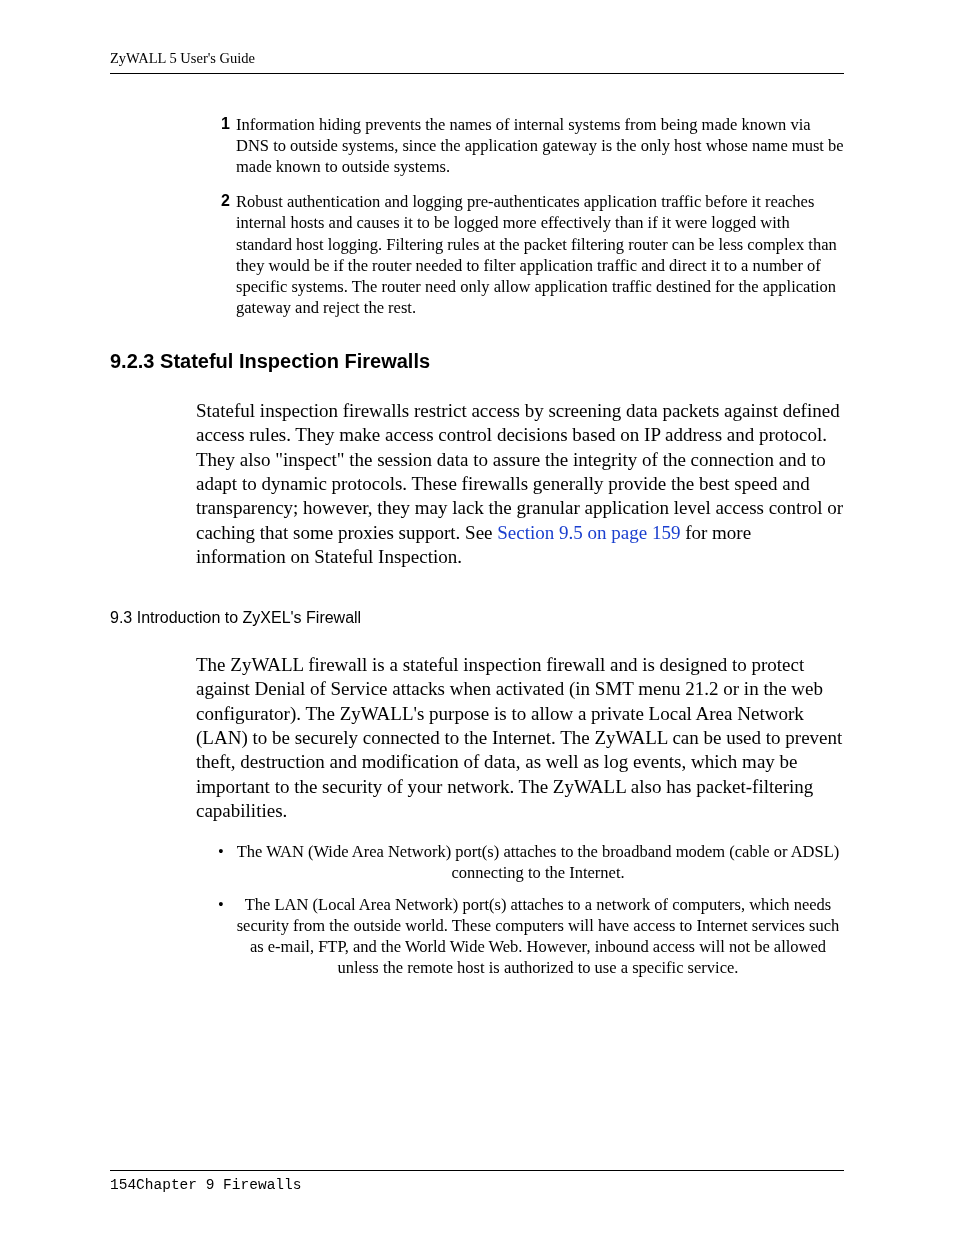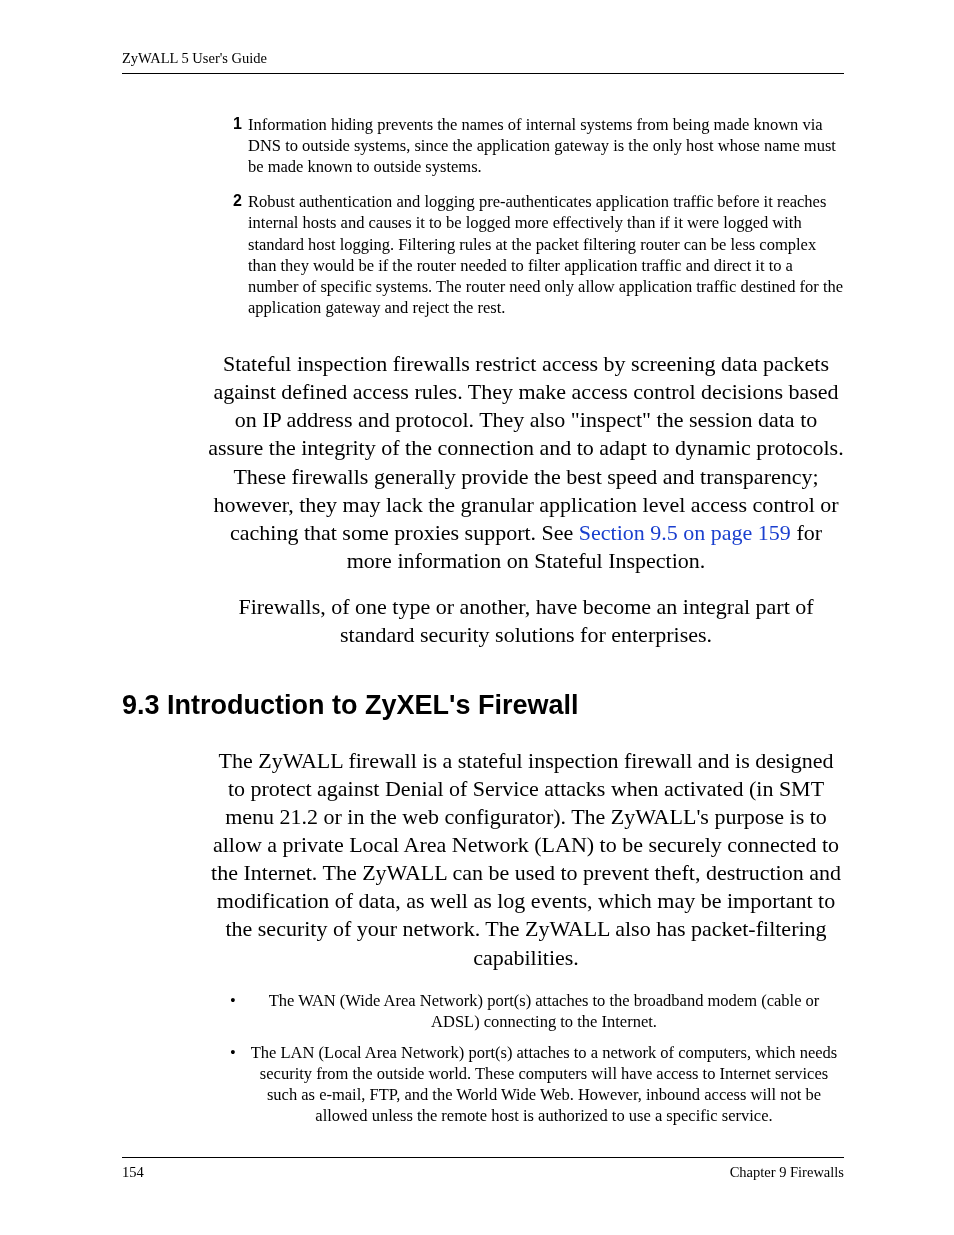--- a/index.html
+++ b/index.html
@@ -11,38 +11,38 @@
     width: 954px;
     height: 1235px;
     position: relative;
     box-sizing: border-box;
   }
   .page {
     padding: 50px 110px 50px 110px;
     box-sizing: border-box;
     height: 100%;
     position: relative;
-    margin-left: 12px;
   }
   .header {
     font-size: 14.5px;
     padding-bottom: 6px;
     border-bottom: 1px solid #000;
     margin-bottom: 40px;
   }
   .footer {
     position: absolute;
-    bottom: 54px;
+    bottom: 42px;
     left: 110px;
     right: 110px;
     border-top: 1px solid #000;
     padding-top: 6px;
     font-size: 14.5px;
     display: flex;
-    justify-content: space-between;
+    justify-content: flex-start;
+    font-family: Liberation Mono, monospace;
   }
   .ol-block {
     margin-left: 100px;
     margin-bottom: 32px;
   }
   .ol-item {
     display: flex;
     margin-bottom: 14px;
     font-size: 16.5px;
     line-height: 1.28;
@@ -60,30 +60,29 @@
     flex: 1;
   }
   .h3 {
     font-family: Arial, Helvetica, sans-serif;
     font-weight: bold;
     font-size: 20px;
     margin: 0 0 26px 0;
   }
   .h2 {
     font-family: Arial, Helvetica, sans-serif;
-    font-weight: bold;
-    font-size: 27px;
+    font-weight: normal;
+    font-size: 16px;
     margin: 40px 0 26px 0;
   }
   .body-para {
     margin-left: 86px;
-    font-size: 22px;
+    font-size: 19px;
     line-height: 1.28;
     margin-bottom: 18px;
-    text-align: center;
   }
   .link {
     color: #1a3fcf;
   }
   .ul-block {
     margin-left: 100px;
   }
   .ul-item {
     display: flex;
     font-size: 16.5px;
@@ -113,26 +112,26 @@
     <div class="ol-item">
       <div class="ol-num">1</div>
       <div class="ol-text">Information hiding prevents the names of internal systems from being made known via DNS to outside systems, since the application gateway is the only host whose name must be made known to outside systems.</div>
     </div>
     <div class="ol-item">
       <div class="ol-num">2</div>
       <div class="ol-text">Robust authentication and logging pre-authenticates application traffic before it reaches internal hosts and causes it to be logged more effectively than if it were logged with standard host logging. Filtering rules at the packet filtering router can be less complex than they would be if the router needed to filter application traffic and direct it to a number of specific systems. The router need only allow application traffic destined for the application gateway and reject the rest.</div>
     </div>
   </div>
 
+  <div class="h3">9.2.3  Stateful Inspection Firewalls</div>
 
   <div class="body-para">
     <span>Stateful inspection firewalls restrict access by screening data packets against defined access rules. They make access control decisions based on IP address and protocol. They also "inspect" the session data to assure the integrity of the connection and to adapt to dynamic protocols. These firewalls generally provide the best speed and transparency; however, they may lack the granular application level access control or caching that some proxies support. See </span><span class="link">Section 9.5 on page 159</span><span> for more information on Stateful Inspection.</span>
   </div>
 
-  <div class="body-para">Firewalls, of one type or another, have become an integral part of standard security solutions for enterprises.</div>
 
   <div class="h2">9.3  Introduction to ZyXEL's Firewall</div>
 
   <div class="body-para">The ZyWALL firewall is a stateful inspection firewall and is designed to protect against Denial of Service attacks when activated (in SMT menu 21.2 or in the web configurator). The ZyWALL's purpose is to allow a private Local Area Network (LAN) to be securely connected to the Internet. The ZyWALL can be used to prevent theft, destruction and modification of data, as well as log events, which may be important to the security of your network. The ZyWALL also has packet-filtering capabilities.</div>
 
 
 
   <div class="ul-block">
     <div class="ul-item">
       <div class="bullet">•</div>

